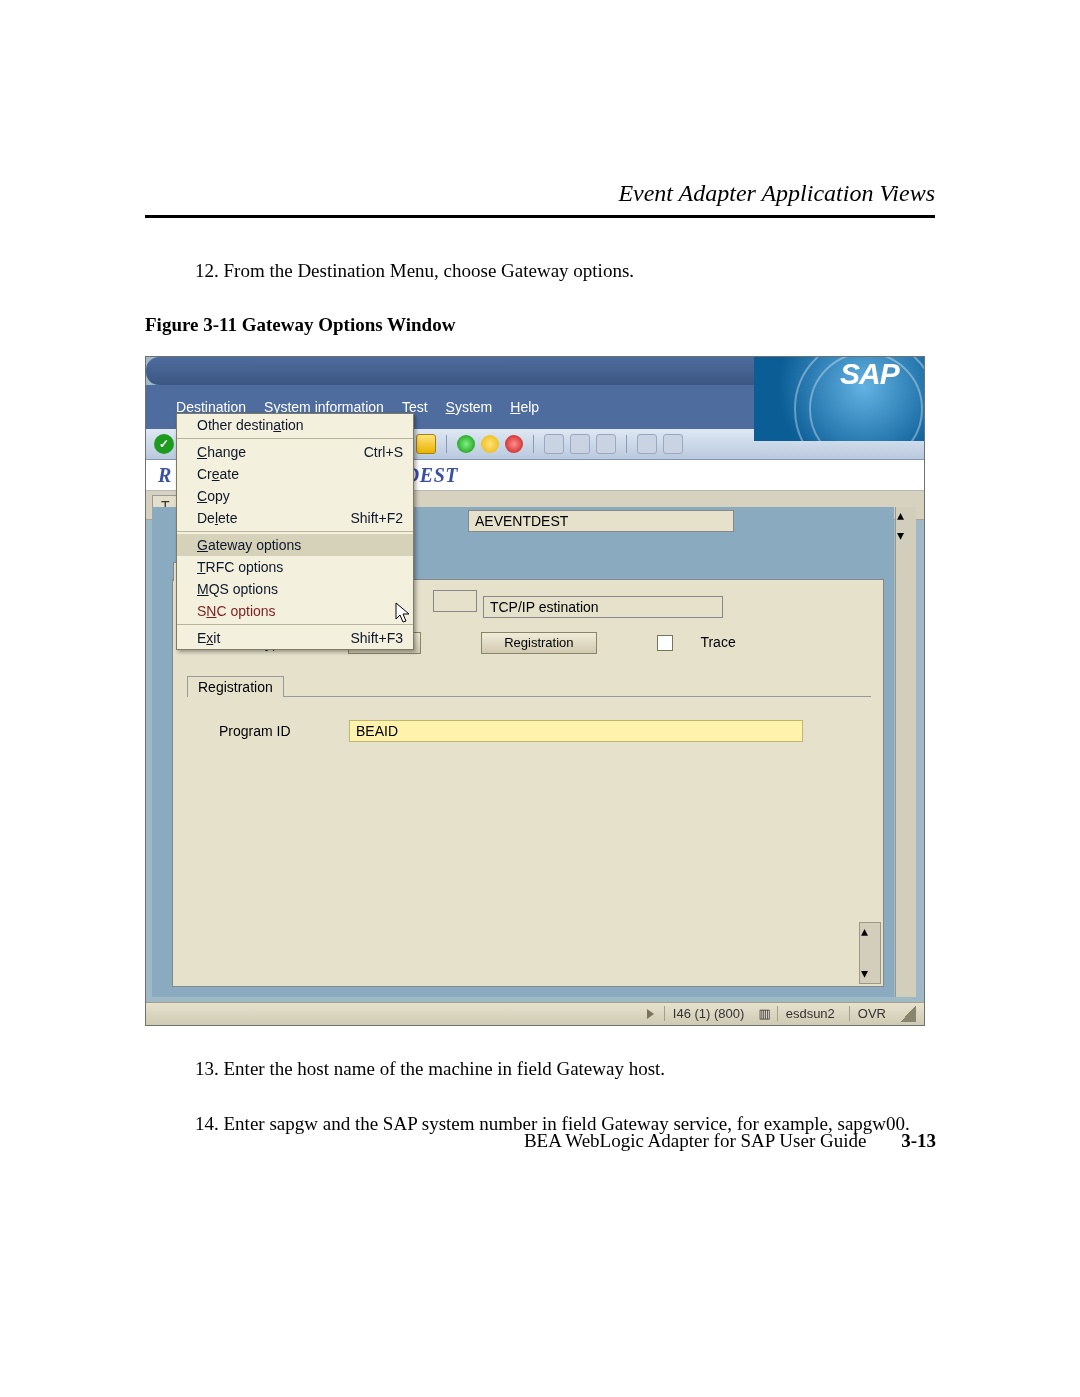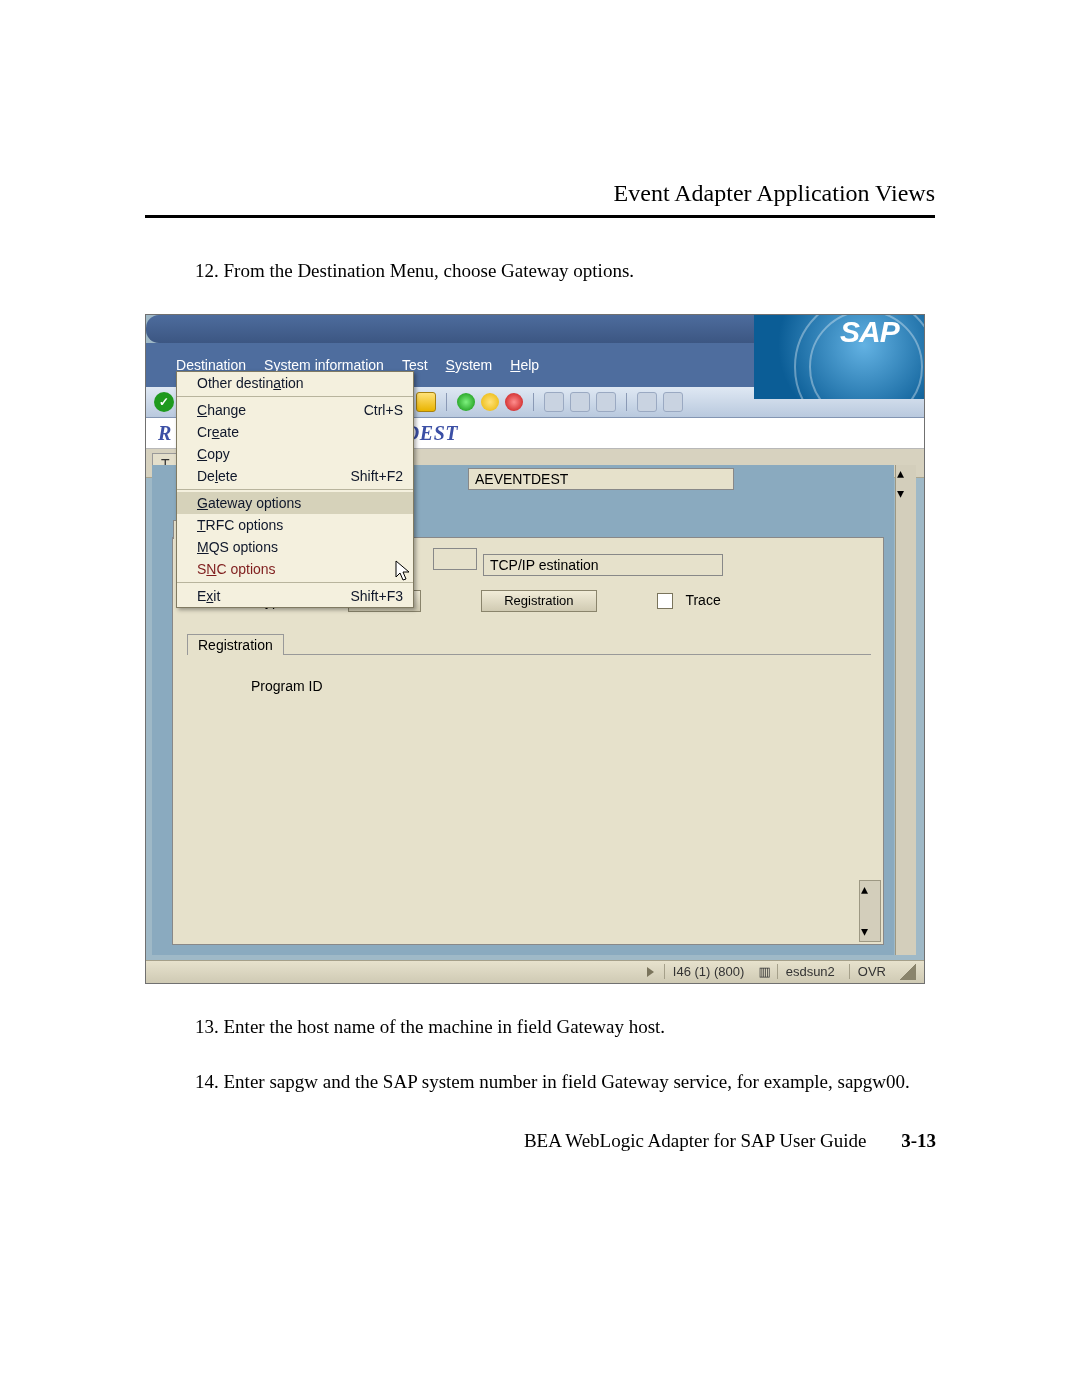--- a/index.html
+++ b/index.html
@@ -10,20 +10,21 @@
     width: 1080px;
     height: 1397px;
     position: relative;
     color: #000;
   }
   .page {
     padding: 180px 145px 0 145px;
   }
   .header-title {
     text-align: right;
+    font-style: italic;
     font-size: 24px;
     font-family: Georgia, "Times New Roman", serif;
     margin-bottom: 3px;
   }
   .hr {
     border: none;
     border-top: 3px solid #000;
     margin-bottom: 40px;
   }
   .step {
@@ -280,21 +281,21 @@
     border-top: 1px solid #999;
     width: 684px;
     margin-top: -1px;
   }
   .panel .row-pid {
     position: absolute;
     left: 46px; top: 140px;
     display: flex;
     align-items: center;
   }
-  .panel .row-pid .lbl { width: 130px; margin-left: 32px; }
+  .panel .row-pid .lbl { width: 130px; }
   .panel .row-pid .val {
     background: #fff2ad;
     border: 1px solid #c0b76f;
     height: 20px;
     width: 440px;
     padding: 0 6px;
     line-height: 20px;
   }
   .panel .inner-scroll {
     position: absolute;
@@ -346,20 +347,21 @@
   .footer .pn { font-weight: bold; margin-left: 30px;}
 </style>
 </head>
 <body>
 
 <div class="page">
   <div class="header-title">Event Adapter Application Views</div>
   <hr class="hr">
 
   <div class="step">12. From the Destination Menu, choose Gateway options.</div>
+  <div class="figcaption">Figure 3-11   Gateway Options Window</div>
 
   <div class="shot">
 
     <div class="titlebar">
       <div class="win-icons">
         <span></span>
           <span></span>
           <span></span>
       </div>
       <div class="logo-strip">
@@ -470,29 +472,30 @@
         <div class="line1">
           <span class="txtfield" style="width:30px"></span>
           <span class="txtfield" style="width:226px;margin-left:2px">TCP/IP estination</span>
         </div>
         <div class="row-act">
           <span>Activation Type</span>
           <button class="btn">Start</button>
           <button class="btn">Registration</button>
           <span>
             <span class="chk"></span>
-            <span style="margin-left:9px">Trace</span>
+            <span style="margin-left:24px">Trace</span>
           </span>
         </div>
         <div class="row-reg">
           <span class="tab">Registration</span>
           <div class="rule"></div>
         </div>
         <div class="row-pid">
           <span class="lbl">Program ID</span>
+          <span class="val">BEAID</span>
         </div>
         <div class="inner-scroll">
           <span class="scroll-icons" style="top:0;">▴</span>
           <span class="scroll-icons" style="bottom:0;top:auto;">▾</span>
         </div>
       </div>
     </div>
 
     <div class="status">
       <span class="tri"></span>

